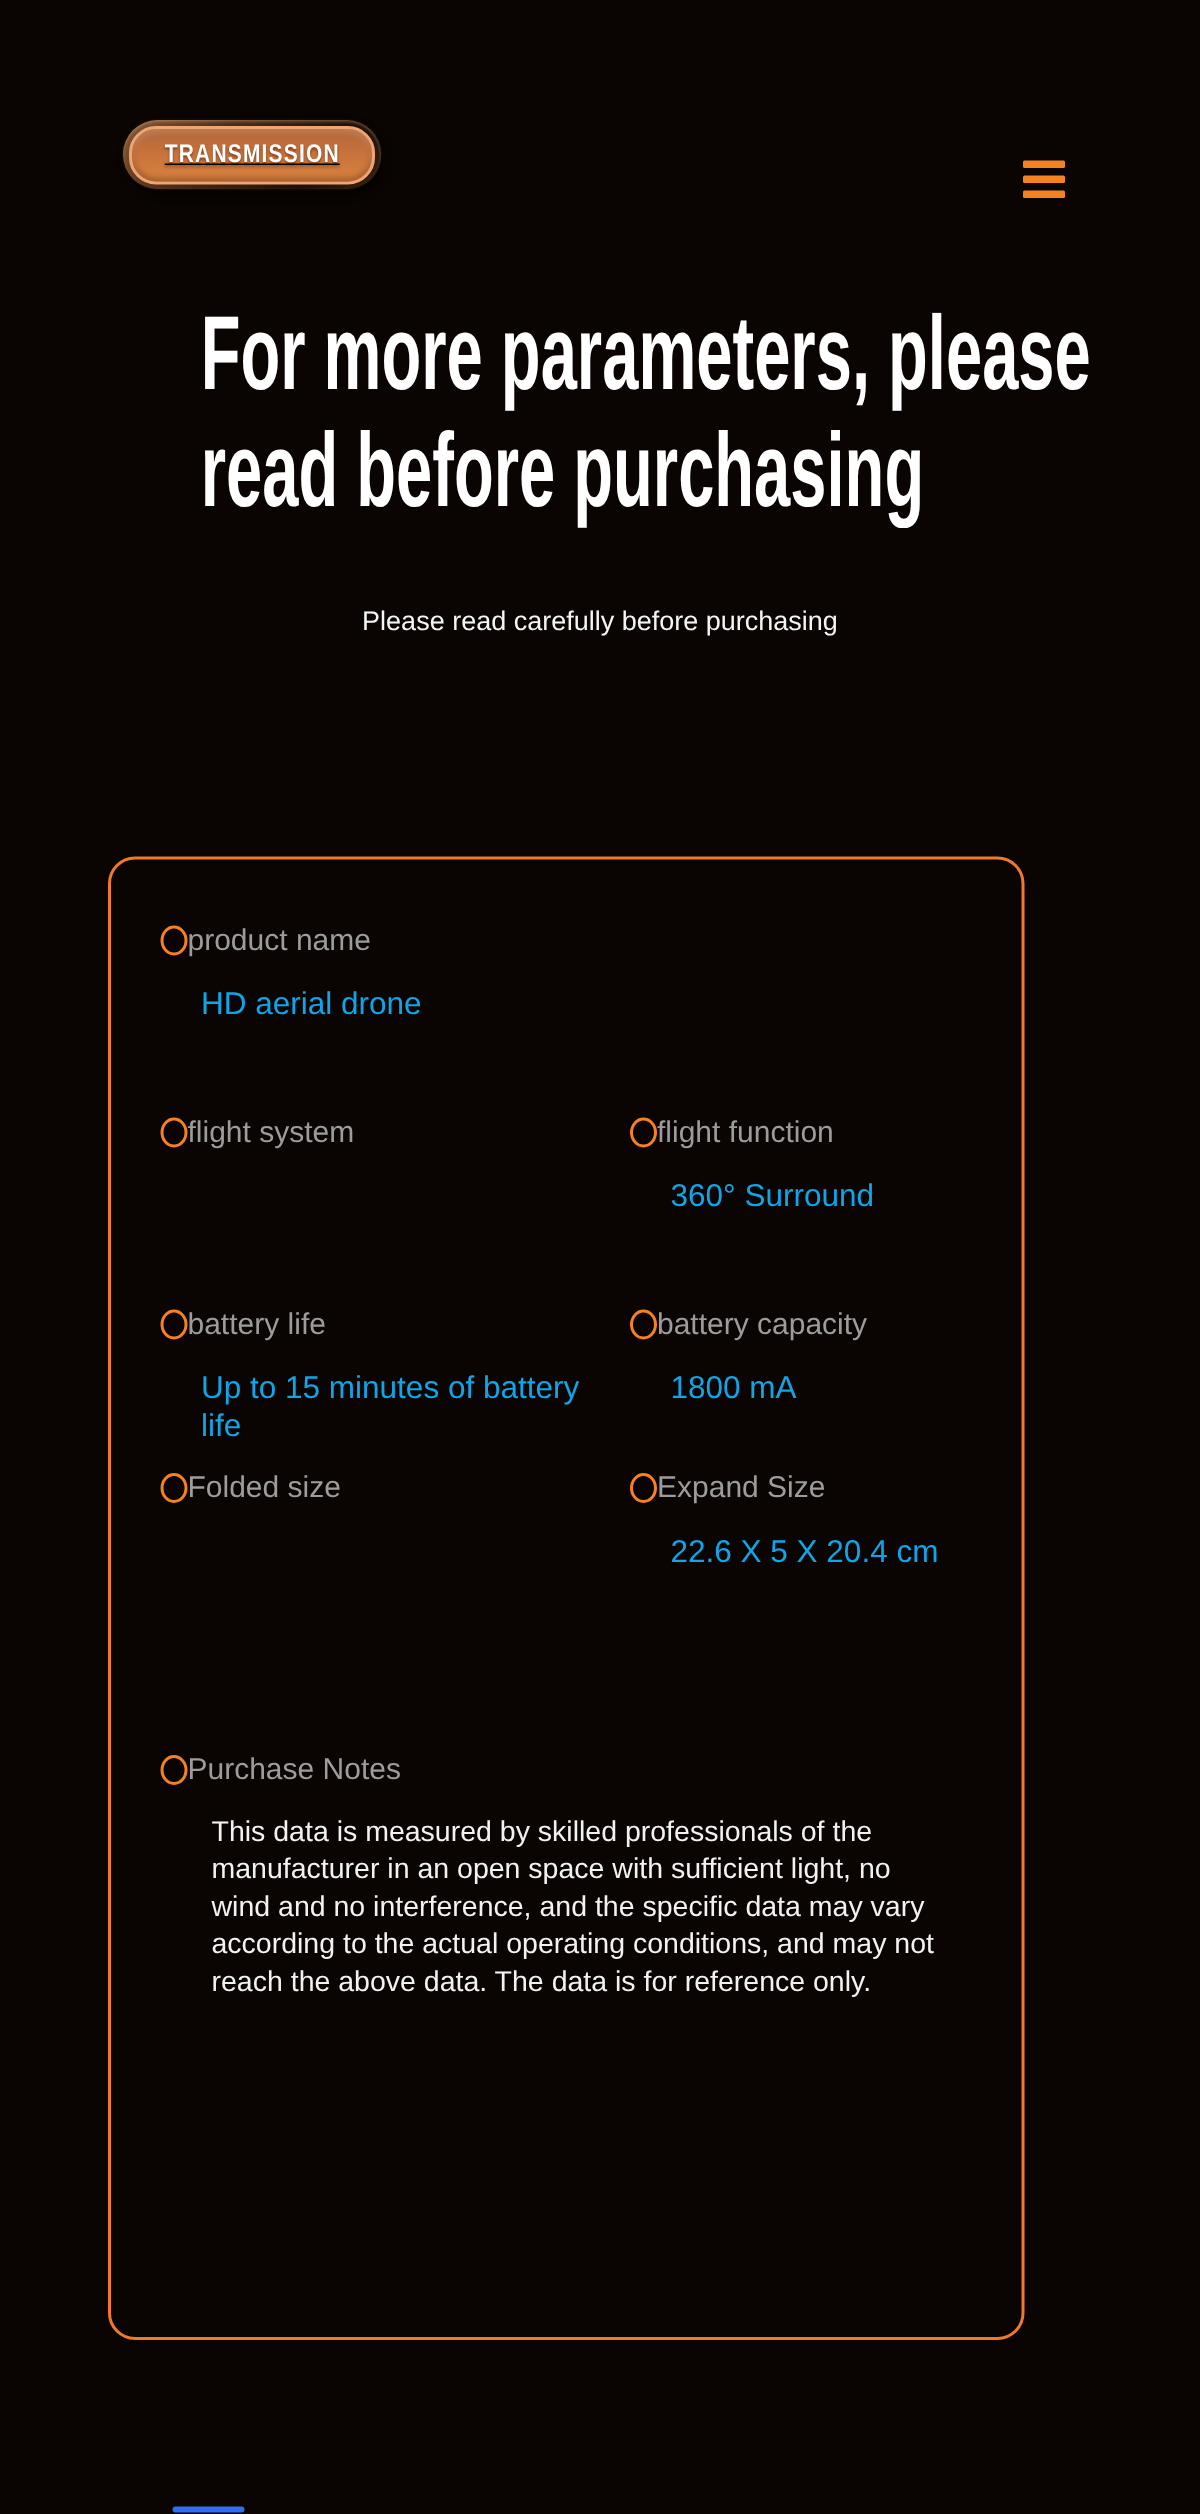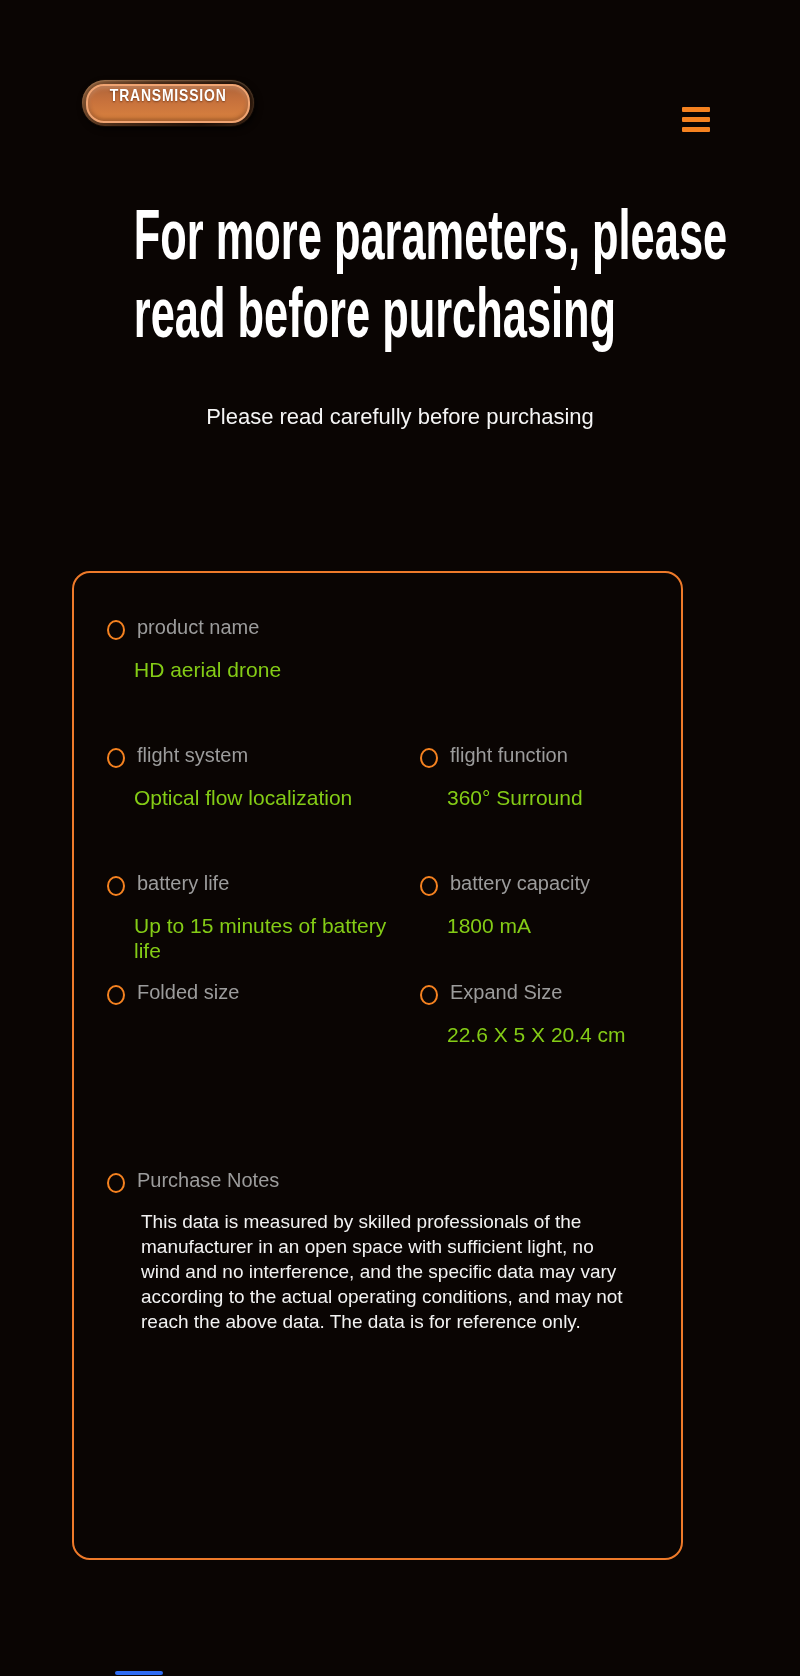--- a/index.html
+++ b/index.html
@@ -18,21 +18,21 @@
     background:linear-gradient(135deg,#8a5a36 0%,#4a2c18 35%,#1d0f07 75%,#3a2212 100%);
     box-shadow:0 0 0 1px #120a05, 2px 3px 6px rgba(0,0,0,.8), inset 0 1px 2px rgba(255,210,160,.35);
     display:flex;align-items:center;justify-content:center;
     cursor:pointer;
   }
   .badge-inner{
     width:160px;height:35px;border-radius:18px;
     background:linear-gradient(180deg,#b0653a 0%,#c8723c 45%,#d9823f 100%);
     border:2px solid #f0a472;
     box-shadow:inset 0 2px 4px rgba(255,235,210,.25), inset 0 -2px 4px rgba(60,20,5,.4);
-    display:flex;justify-content:center;
+    display:flex;align-items:center;justify-content:center;text-decoration:underline;
   }
   .badge-text{
     color:#ffffff;font-size:17px;font-weight:700;
     letter-spacing:1px;white-space:nowrap;
     transform:scaleX(0.82);
     text-shadow:0 1px 2px rgba(70,30,10,.6);
   }
   .hamburger{
     position:absolute;right:90px;top:107px;
     width:28px;height:25px;
@@ -43,42 +43,42 @@
 
   
   .title{
     position:absolute;left:0;top:196px;width:704px;
     text-align:center;color:#ffffff;
     font-weight:700;font-size:70px;line-height:78px;
   }
   .title .tline{transform:scaleX(0.62);transform-origin:50% 50%;white-space:nowrap;}
   .subtitle{
     position:absolute;left:0;top:404px;width:800px;
-    text-align:center;color:#f5f5f5;font-size:22px;font-weight:400;
+    text-align:center;color:#f5f5f5;font-size:18px;font-weight:400;
   }
 
   
   .spec-box{
     position:absolute;left:72px;top:571px;
     width:611px;height:989px;
     border:2px solid #ee7a2a;border-radius:18px;
     box-sizing:border-box;
     padding:41px 26px 0 33px;
   }
   .spec-row{display:grid;grid-template-columns:313px 1fr;}
   .mb-std{margin-bottom:60px;}
   .mb-tight{margin-bottom:16px;}
-  .spec-head{display:flex;align-items:flex-end;gap:12px;}
+  .spec-head{display:flex;align-items:center;}
   .bullet{
     flex:none;width:14px;height:16px;border-radius:50%;
     border:2px solid #f58220;background:transparent;
   }
   .spec-label{color:#9c9c9c;font-size:20px;line-height:26px;}
   .spec-value{
-    color:#84cc16;font-size:21px;line-height:25px;
+    color:#0ea5e9;font-size:21px;line-height:25px;
     margin:17px 0 0 27px;max-width:256px;
   }
   .spec-value.wide{max-width:492px;}
   .notes-text{
     color:#f2f2f2;font-size:19px;line-height:25px;
     margin:16px 0 0 34px;max-width:492px;
   }
 
   .bottom-dash{
     position:absolute;left:115px;top:1671px;
@@ -118,21 +118,20 @@
         <div class="spec-value">HD aerial drone</div>
       </div>
     </div>
 
     <div class="spec-row mb-std">
       <div>
         <div class="spec-head">
           <span class="bullet"></span>
           <span class="spec-label">flight system</span>
         </div>
-        <div class="spec-value">Optical flow localization</div>
       </div>
       <div>
         <div class="spec-head">
           <span class="bullet"></span>
           <span class="spec-label">flight function</span>
         </div>
         <div class="spec-value">360° Surround</div>
       </div>
     </div>
 

